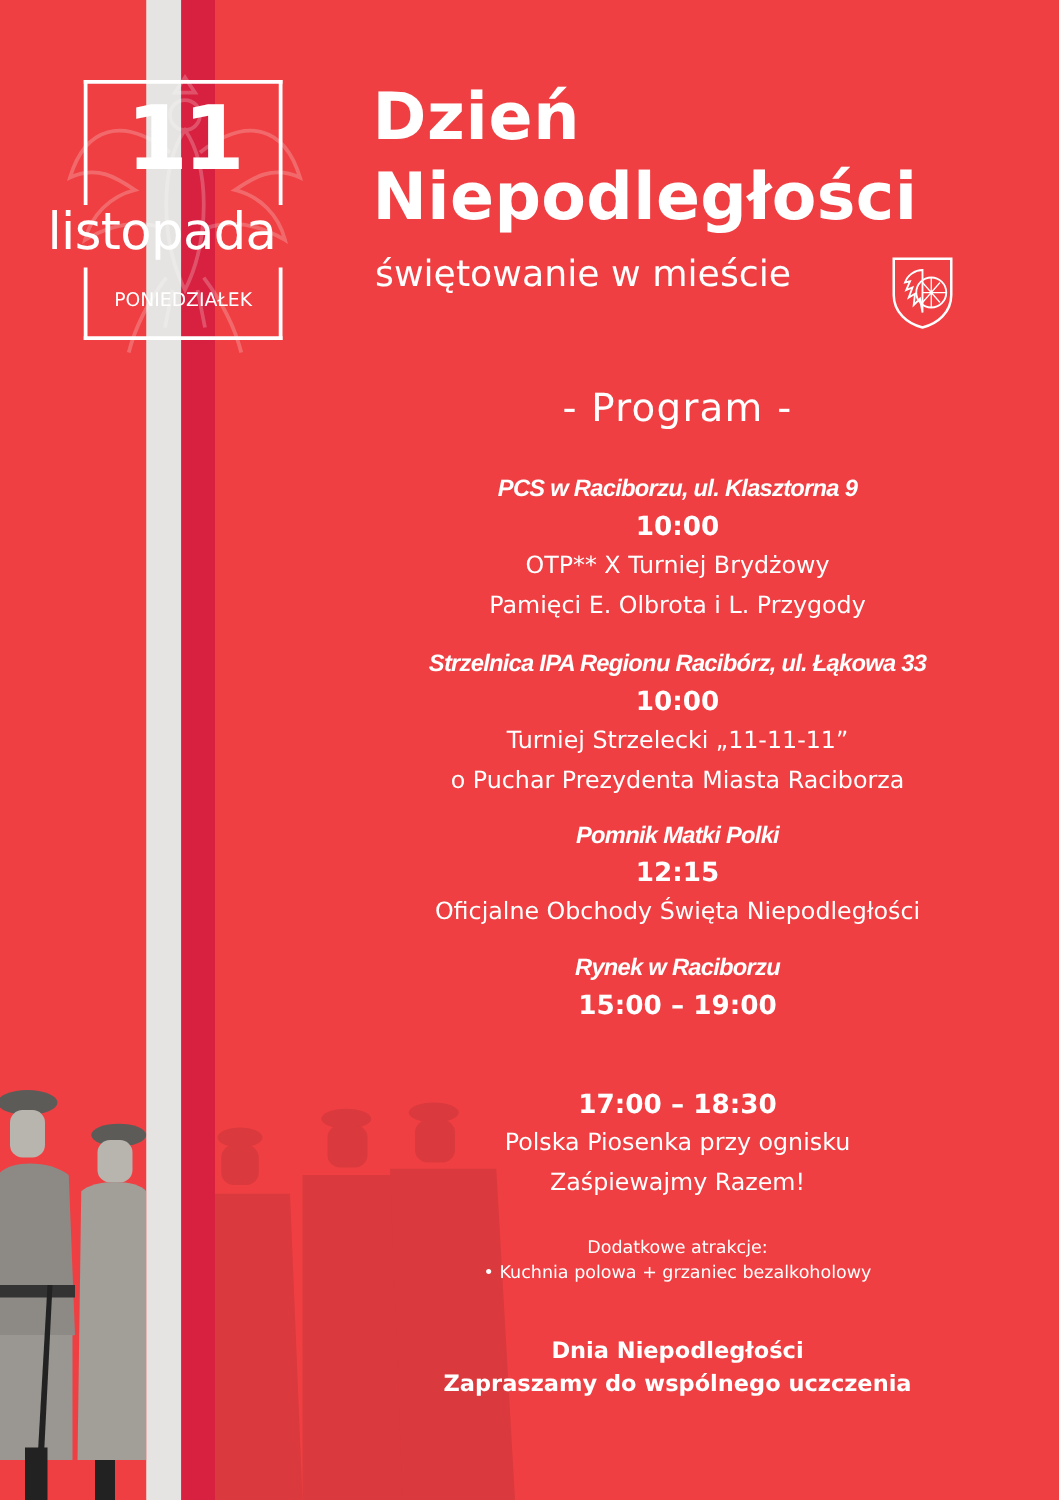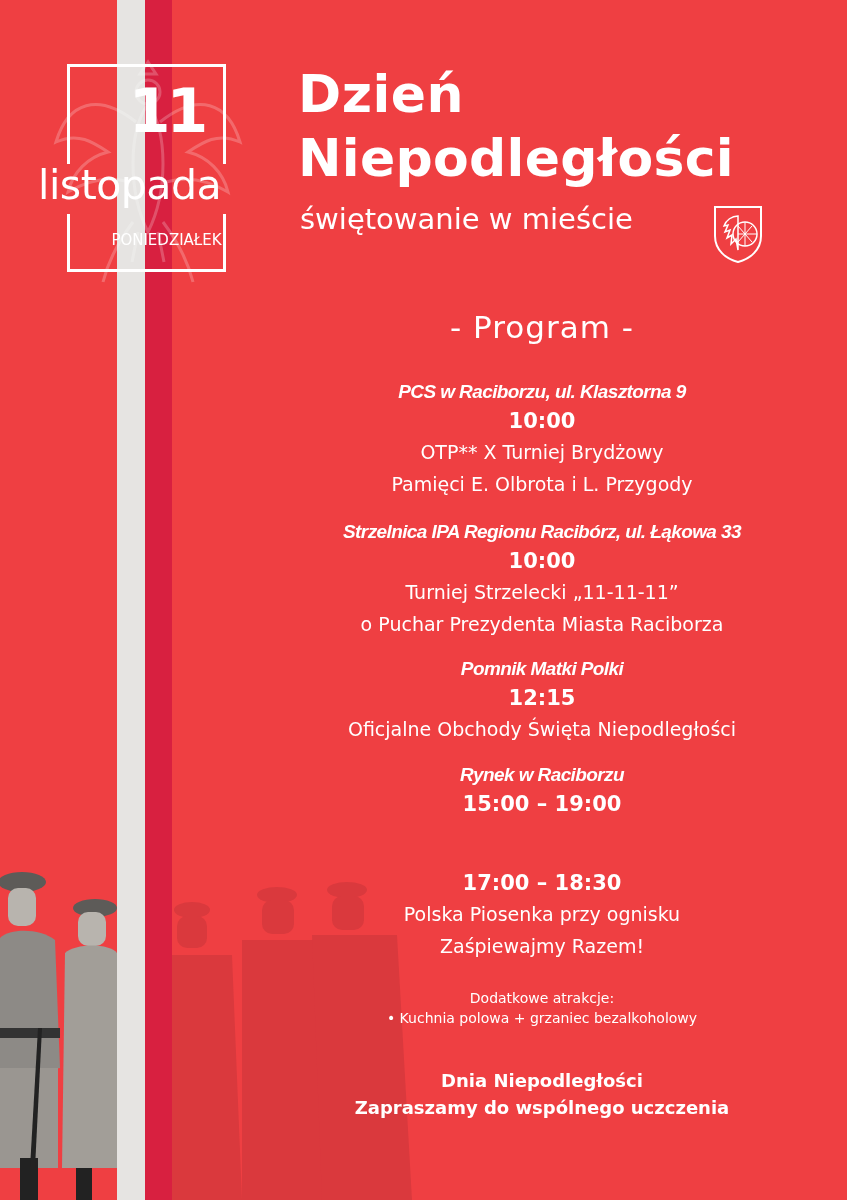--- a/index.html
+++ b/index.html
@@ -14,23 +14,23 @@
 
   
   .date-box { position:absolute; left:67px; top:64px; width:159px; height:208px; }
   .date-box .b-top { position:absolute; left:0; top:0; width:159px; height:3px; background:#fff; }
   .date-box .b-bot { position:absolute; left:0; bottom:0; width:159px; height:3px; background:#fff; }
   .date-box .b-l1 { position:absolute; left:0; top:0; width:3px; height:100px; background:#fff; }
   .date-box .b-r1 { position:absolute; right:0; top:0; width:3px; height:100px; background:#fff; }
   .date-box .b-l2 { position:absolute; left:0; top:150px; width:3px; height:58px; background:#fff; }
   .date-box .b-r2 { position:absolute; right:0; top:150px; width:3px; height:58px; background:#fff; }
   .eagle { position:absolute; left:48px; top:42px; width:200px; height:250px; opacity:0.22; }
-  .day { position:absolute; left:67px; top:66px; width:159px; text-align:center; font-size:60px; font-weight:bold; letter-spacing:-4px; line-height:90px;padding-left:20px; }
+  .day { position:absolute; left:67px; top:66px; width:159px; text-align:center; font-size:71px; font-weight:bold; letter-spacing:-4px; line-height:90px; }
   .month { position:absolute; left:38px; top:160px; width:215px; text-align:left; font-size:41px; line-height:50px; letter-spacing:-0.5px; }
-  .weekday { position:absolute; left:67px; top:230px; width:159px; text-align:center; font-size:15px; line-height:20px;padding-left:20px; }
+  .weekday { position:absolute; left:67px; top:230px; width:159px; text-align:center; font-size:15px; line-height:20px; }
 
   .title1 { position:absolute; left:298px; top:64px; font-size:52px; font-weight:bold; line-height:60px; letter-spacing:0.5px; }
   .title2 { position:absolute; left:298px; top:126px; font-size:52px; font-weight:bold; line-height:64px; letter-spacing:0.3px; }
   .subtitle { position:absolute; left:300px; top:200px; font-size:29px; line-height:38px; }
   .crest { position:absolute; left:712px; top:204px; width:52px; height:60px; }
 
   .content { position:absolute; left:172px; width:740px; text-align:center; }
   .program-title { top:305px; font-size:31px; line-height:44px; letter-spacing:1px; }
   .venue { font-family:Liberation Sans, sans-serif; font-style:italic; font-weight:bold; font-size:19px; line-height:28px; letter-spacing:-0.6px; }
   .time { font-weight:bold; font-size:21px; line-height:30px; }

